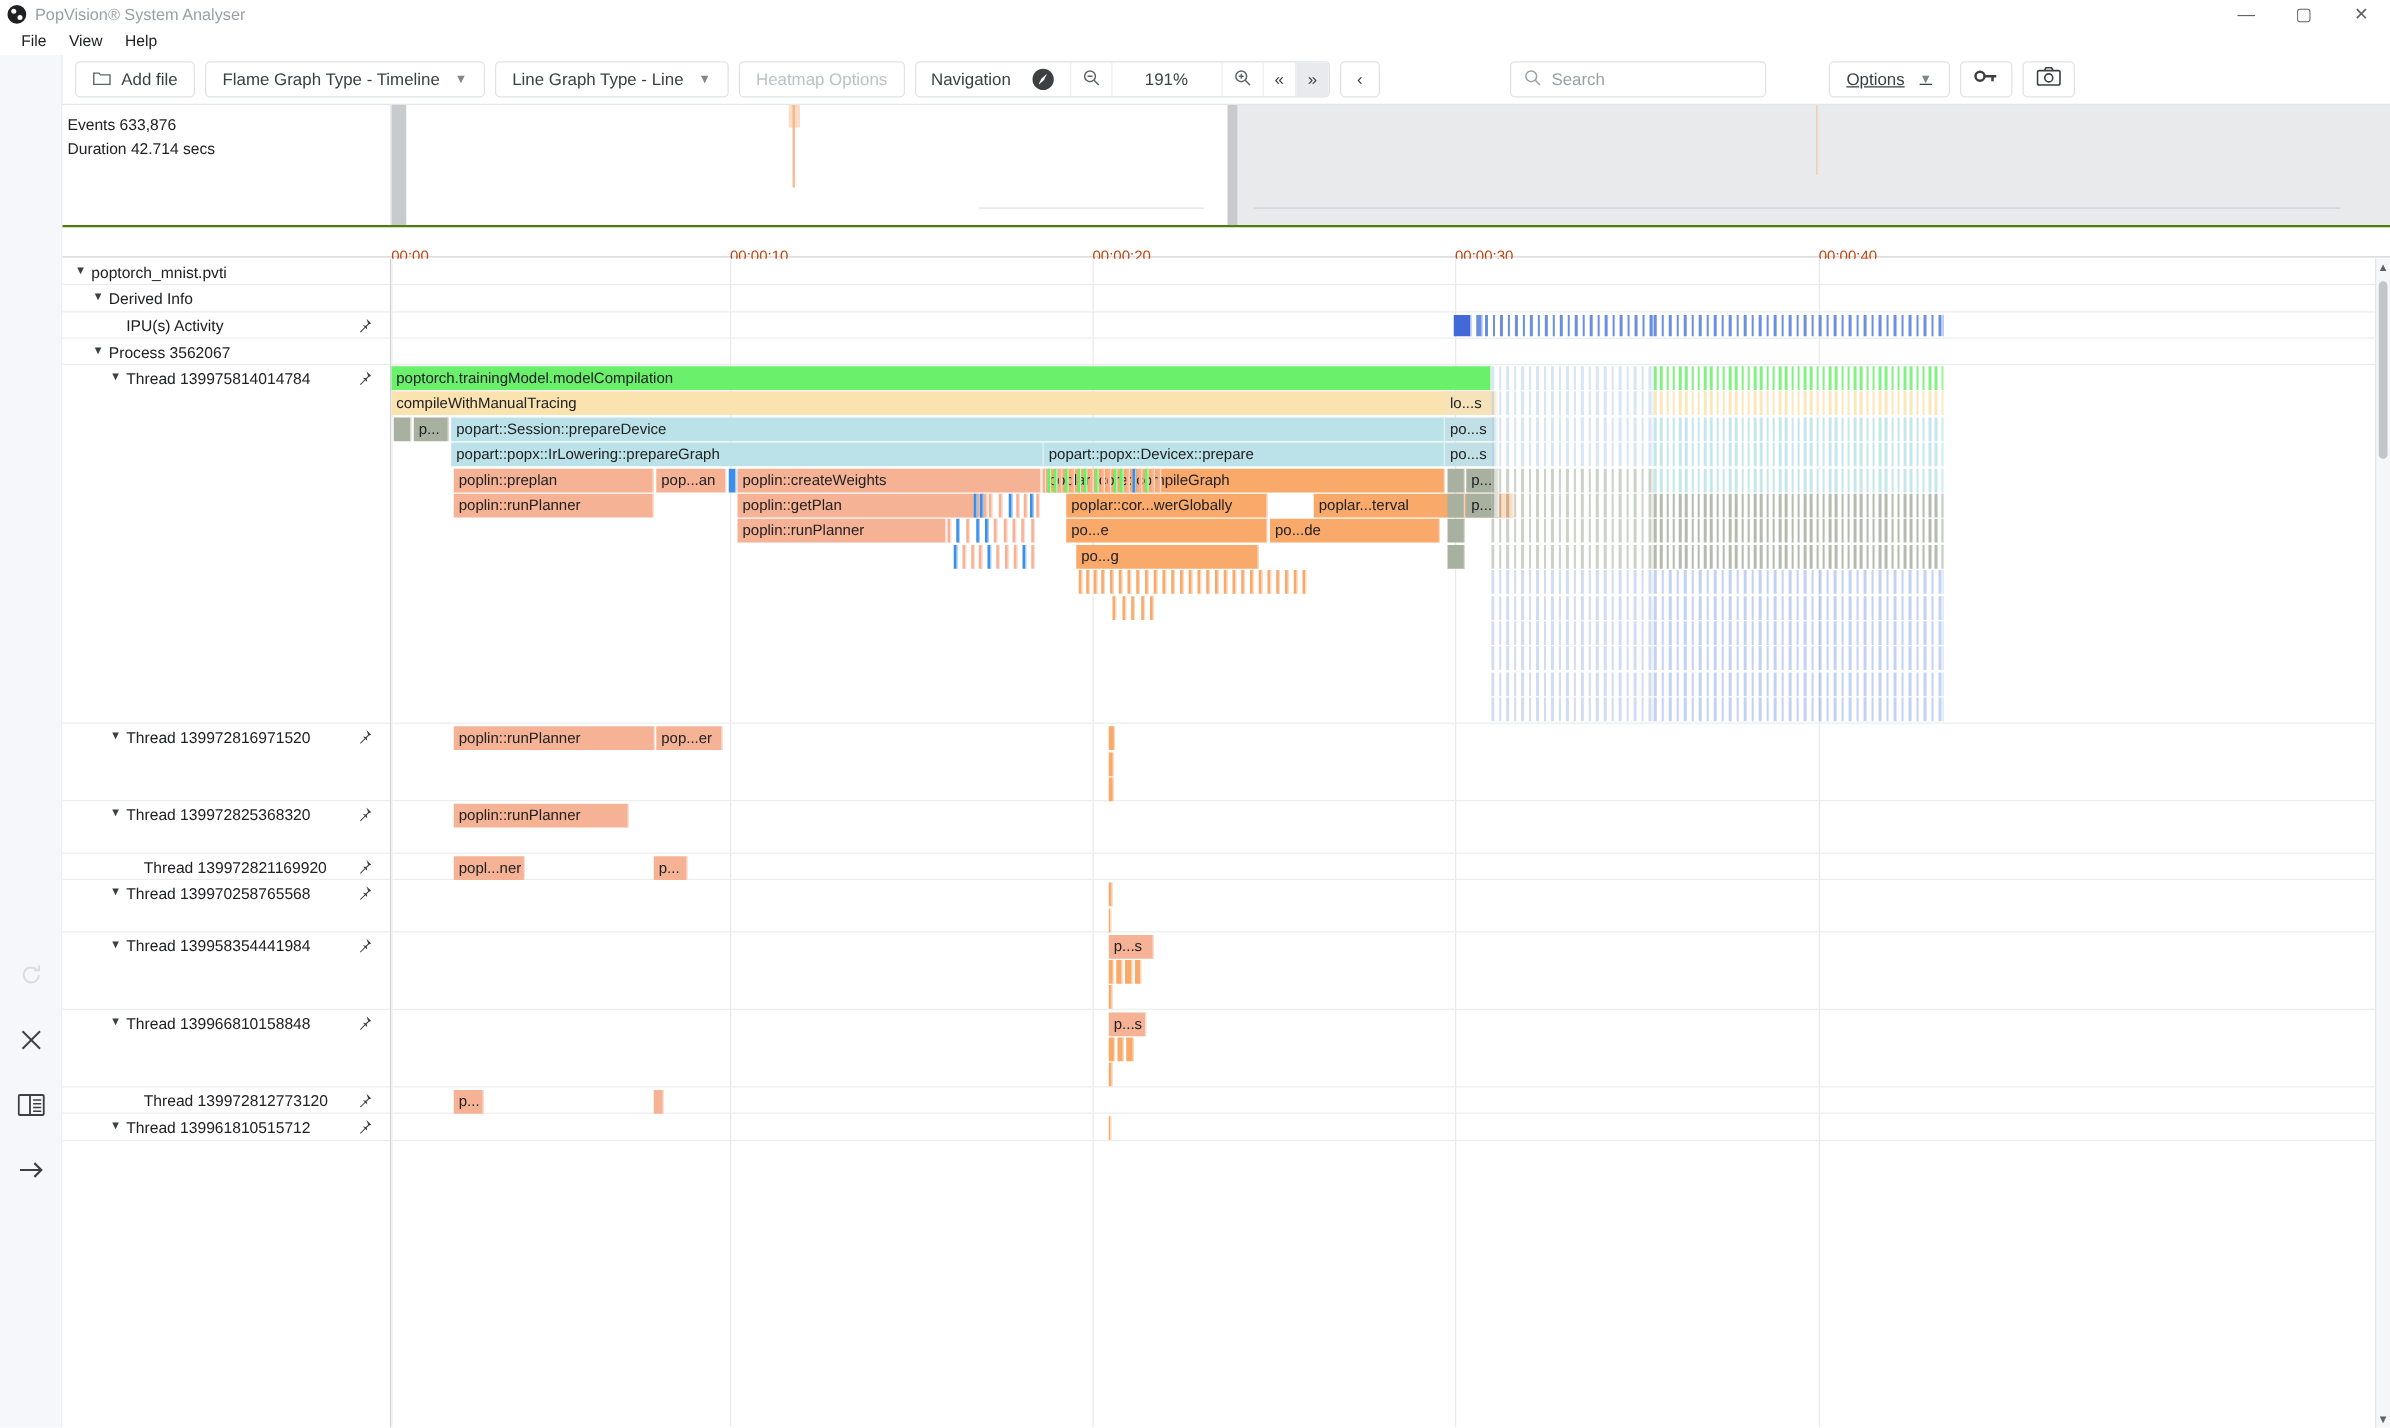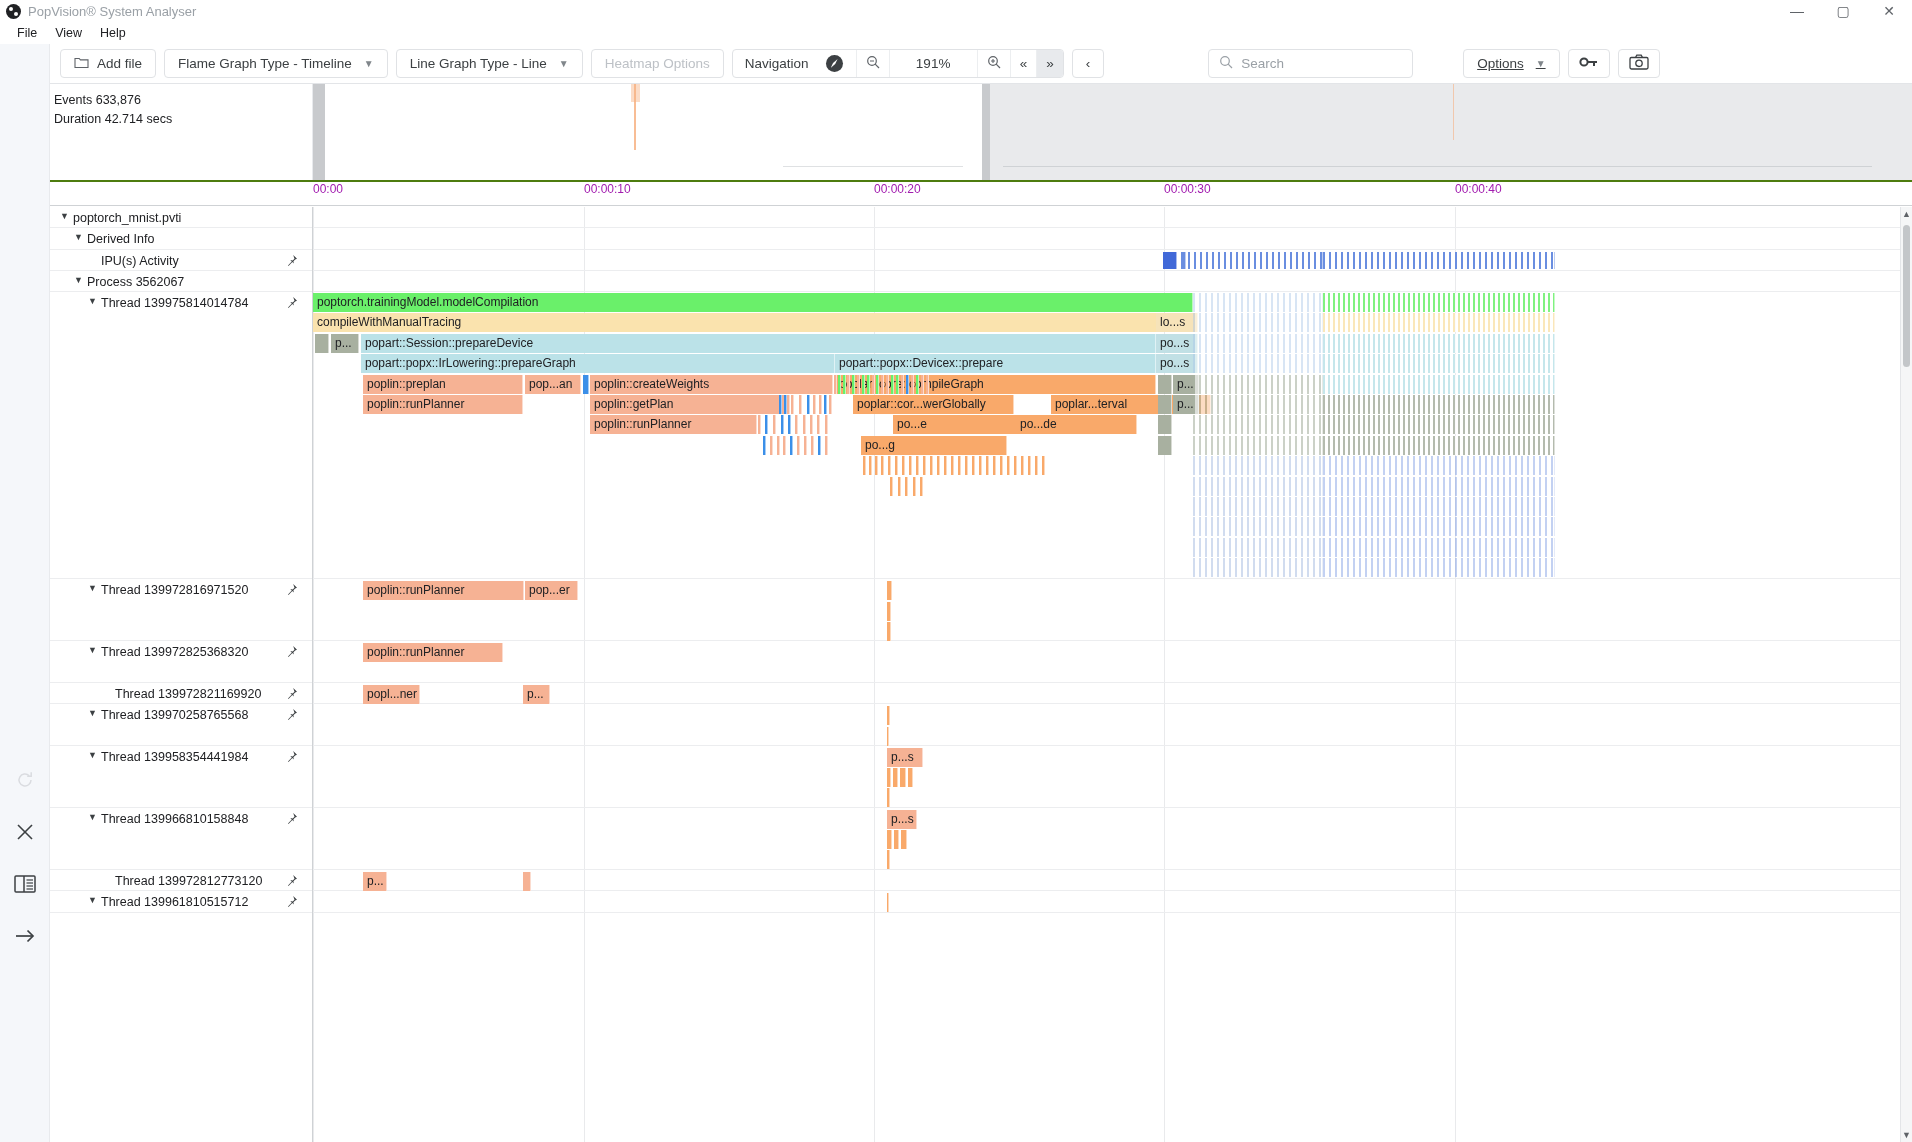--- a/index.html
+++ b/index.html
@@ -119,21 +119,21 @@
   #ov-sel-left  { position: absolute; top:0; bottom:0; left: 0px;  width: 12px; background: #c8cacd; }
   #ov-sel-right { position: absolute; top:0; bottom:0; left: 669px; width: 8px; background: #c8cacd; }
   #ov-dim { position: absolute; top: 0; bottom: 0; left: 677px; right: 0; background: #e9eaec; }
   .ov-spike { position: absolute; background: #f7b183; opacity: .85; }
   
   #ruler {
     position: relative; height: 24px; border-bottom: 1px solid #cfd2d5;
     background: #fff;
   }
   .tick-label {
-    position: absolute; top: 0; font-size: 12px; color: #a21caf;
+    position: absolute; top: 16px; font-size: 12px; color: #c2410c;
     white-space: nowrap;
   }
   
   #body { position: absolute; top: 123px; left: 0; right: 0; bottom: 0; display: flex; }
   #tree {
     width: 263px; flex: 0 0 263px; border-right: 1px solid #cfd2d5;
     position: relative; background: #fff;
   }
   .tree-row {
     position: absolute; left: 0; right: 0;
@@ -470,22 +470,22 @@
         <div class="bar" style="left: 860px; width: 26px; top: 168px; background: rgb(168, 176, 160);"><span>p...</span></div>
         <div class="bar nolabel" style="left: 1010px; width: 232px; top: 168px; background: repeating-linear-gradient(90deg, rgb(187, 226, 232) 0px, rgb(187, 226, 232) 2px, rgb(255, 255, 255) 2px, rgb(255, 255, 255) 5px); opacity: 0.85;"></div>
         <div class="bar" style="left: 50px; width: 160px; top: 188px; background: rgb(246, 178, 148);"><span>poplin::runPlanner</span></div>
         <div class="bar" style="left: 277px; width: 200px; top: 188px; background: rgb(246, 178, 148);"><span>poplin::getPlan</span></div>
         <div class="bar" style="left: 540px; width: 161px; top: 188px; background: rgb(249, 169, 106);"><span>poplar::cor...werGlobally</span></div>
         <div class="bar" style="left: 738px; width: 160px; top: 188px; background: rgb(249, 169, 106);"><span>poplar...terval</span></div>
         <div class="bar nolabel" style="left: 845px; width: 14px; top: 188px; background: rgb(168, 176, 160);"></div>
         <div class="bar" style="left: 860px; width: 26px; top: 188px; background: rgb(168, 176, 160);"><span>p...</span></div>
         <div class="bar nolabel" style="left: 1010px; width: 232px; top: 188px; background: repeating-linear-gradient(90deg, rgb(168, 176, 160) 0px, rgb(168, 176, 160) 2px, rgb(255, 255, 255) 2px, rgb(255, 255, 255) 5px); opacity: 0.85;"></div>
         <div class="bar" style="left: 277px; width: 167px; top: 208px; background: rgb(246, 178, 148);"><span>poplin::runPlanner</span></div>
-        <div class="bar" style="left: 540px; width: 161px; top: 208px; background: rgb(249, 169, 106); margin-left: 40px;"><span>po...e</span></div>
-        <div class="bar" style="left: 703px; width: 121px; top: 208px; background: rgb(249, 169, 106);"><span>po...de</span></div>
+        <div class="bar" style="left: 540px; width: 161px; top: 208px; background: rgb(249, 169, 106);"><span>po...e</span></div>
+        <div class="bar" style="left: 703px; width: 136px; top: 208px; background: rgb(249, 169, 106);"><span>po...de</span></div>
         <div class="bar nolabel" style="left: 845px; width: 14px; top: 208px; background: rgb(168, 176, 160);"></div>
         <div class="bar nolabel" style="left: 1010px; width: 232px; top: 208px; background: repeating-linear-gradient(90deg, rgb(168, 176, 160) 0px, rgb(168, 176, 160) 2px, rgb(255, 255, 255) 2px, rgb(255, 255, 255) 5px); opacity: 0.85;"></div>
         <div class="bar" style="left: 548px; width: 146px; top: 229px; background: rgb(249, 169, 106);"><span>po...g</span></div>
         <div class="bar nolabel" style="left: 845px; width: 14px; top: 229px; background: rgb(168, 176, 160);"></div>
         <div class="bar nolabel" style="left: 1010px; width: 232px; top: 229px; background: repeating-linear-gradient(90deg, rgb(168, 176, 160) 0px, rgb(168, 176, 160) 2px, rgb(255, 255, 255) 2px, rgb(255, 255, 255) 5px); opacity: 0.85;"></div>
         <div class="bar nolabel" style="left: 880px; width: 130px; top: 86px; background: repeating-linear-gradient(90deg, rgb(169, 198, 232) 0px, rgb(169, 198, 232) 2px, rgb(255, 255, 255) 2px, rgb(255, 255, 255) 6px); opacity: 0.45;"></div>
         <div class="bar nolabel" style="left: 880px; width: 130px; top: 106px; background: repeating-linear-gradient(90deg, rgb(169, 198, 232) 0px, rgb(169, 198, 232) 2px, rgb(255, 255, 255) 2px, rgb(255, 255, 255) 6px); opacity: 0.45;"></div>
         <div class="bar nolabel" style="left: 880px; width: 130px; top: 127px; background: repeating-linear-gradient(90deg, rgb(169, 198, 232) 0px, rgb(169, 198, 232) 2px, rgb(255, 255, 255) 2px, rgb(255, 255, 255) 6px); opacity: 0.45;"></div>
         <div class="bar nolabel" style="left: 880px; width: 130px; top: 147px; background: repeating-linear-gradient(90deg, rgb(169, 198, 232) 0px, rgb(169, 198, 232) 2px, rgb(255, 255, 255) 2px, rgb(255, 255, 255) 6px); opacity: 0.45;"></div>
         <div class="bar nolabel" style="left: 880px; width: 130px; top: 168px; background: repeating-linear-gradient(90deg, rgb(169, 179, 162) 0px, rgb(169, 179, 162) 2px, rgb(255, 255, 255) 2px, rgb(255, 255, 255) 6px); opacity: 0.6;"></div>

